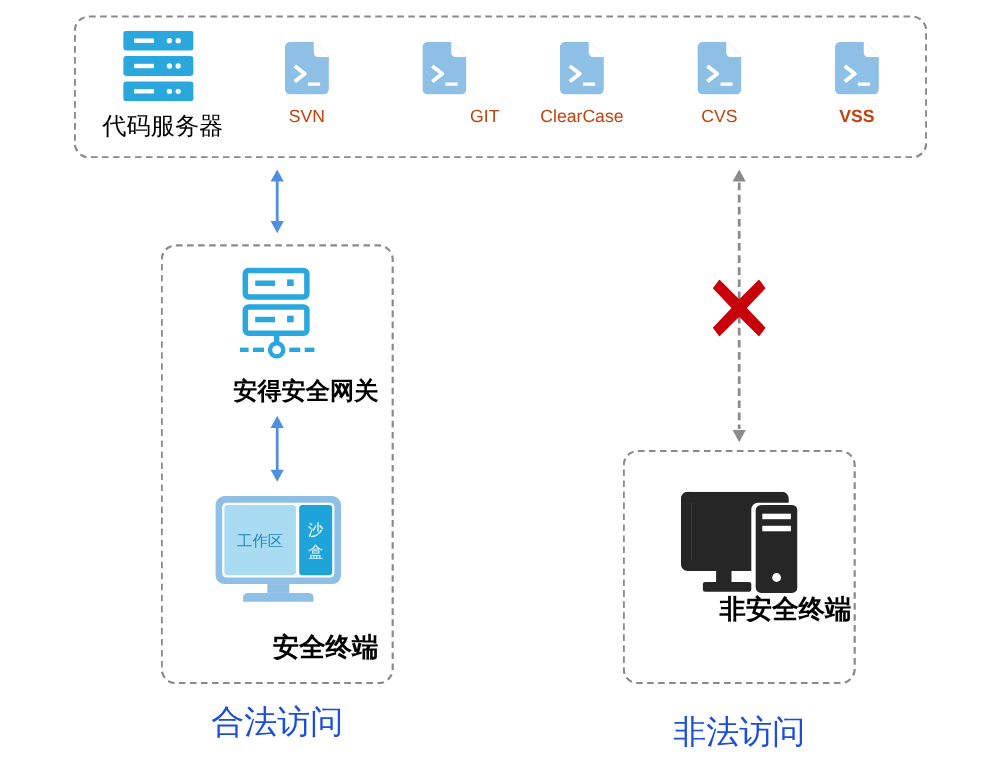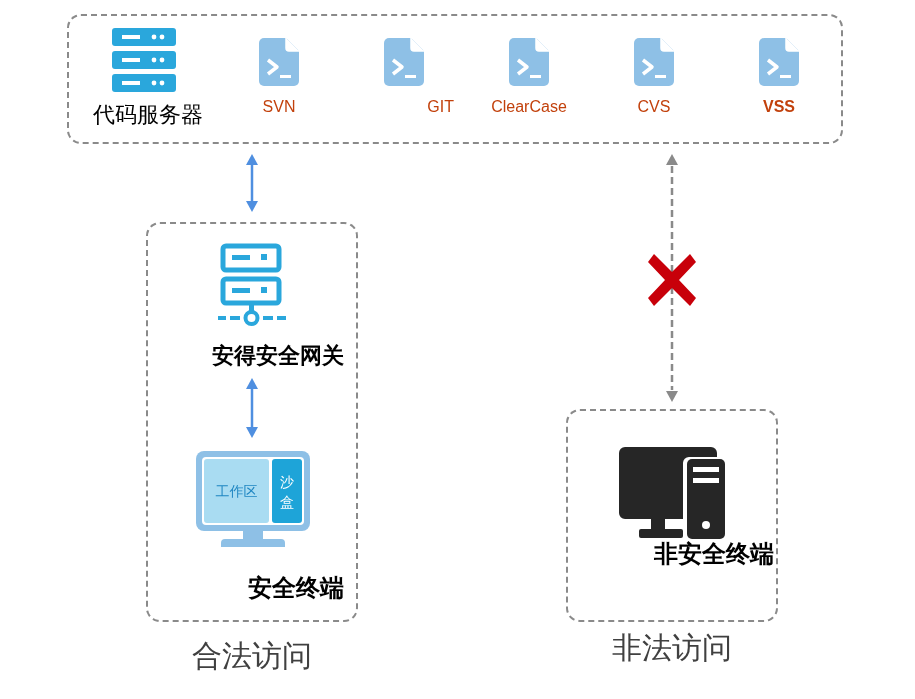--- a/index.html
+++ b/index.html
@@ -5,21 +5,21 @@
   html, body { margin:0; padding:0; background:#ffffff; }
   body { width:915px; height:699px; position:relative; overflow:hidden;
          font-family: "DejaVu Sans", "Liberation Sans", sans-serif; color:#000; }
   .abs { position:absolute; }
   .dashed-box { position:absolute; border:2px dashed #8a8a8a; border-radius:14px; box-sizing:border-box; }
   .vcs-item { position:absolute; width:100px; text-align:center; }
   .vcs-item svg { display:block; margin:0 auto; }
   .vcs-label { font-family:"Liberation Sans", sans-serif; font-size:16px; color:#c2410c; margin-top:12px; }
   .title-big { font-size:22px; }
   .bold-label { font-weight:bold; font-size:22px; text-align:right; }
-  .caption { font-size:30px; text-align:center; color:#404040; }
+  .caption { font-size:30px; text-align:center; color:#1d4ed8; }
 </style>
 </head>
 <body>
 
 <div class="dashed-box" style="left:67px; top:14px; width:776px; height:130px;"></div>
 
 <div class="abs" style="left:112px; top:28px;">
   <svg width="64" height="64" viewBox="0 0 64 64">
     <rect x="0" y="0" width="64" height="18" rx="3" fill="#2aa7dc"></rect>
     <rect x="0" y="23" width="64" height="18" rx="3" fill="#2aa7dc"></rect>
@@ -151,13 +151,13 @@
   <rect x="32" y="72" width="14" height="12" fill="#262626"></rect>
   <rect x="20" y="82" width="44" height="9" rx="2" fill="#262626"></rect>
   <rect x="68" y="12" width="38" height="80" rx="5" fill="#262626"></rect>
   <rect x="74" y="20" width="26" height="5" fill="#ffffff"></rect>
   <rect x="74" y="31" width="26" height="5" fill="#ffffff"></rect>
   <circle cx="87" cy="78" r="4" fill="#ffffff"></circle>
 </svg>
 
 <div class="abs bold-label" style="left:570px; top:538px; width:204px; font-size:24px;">非安全终端</div>
 
-<div class="abs caption" style="left:572px; top:628px; width:200px;">非法访问</div>
+<div class="abs caption" style="left:572px; top:645px; width:200px;">非法访问</div>
 
 </body></html>

